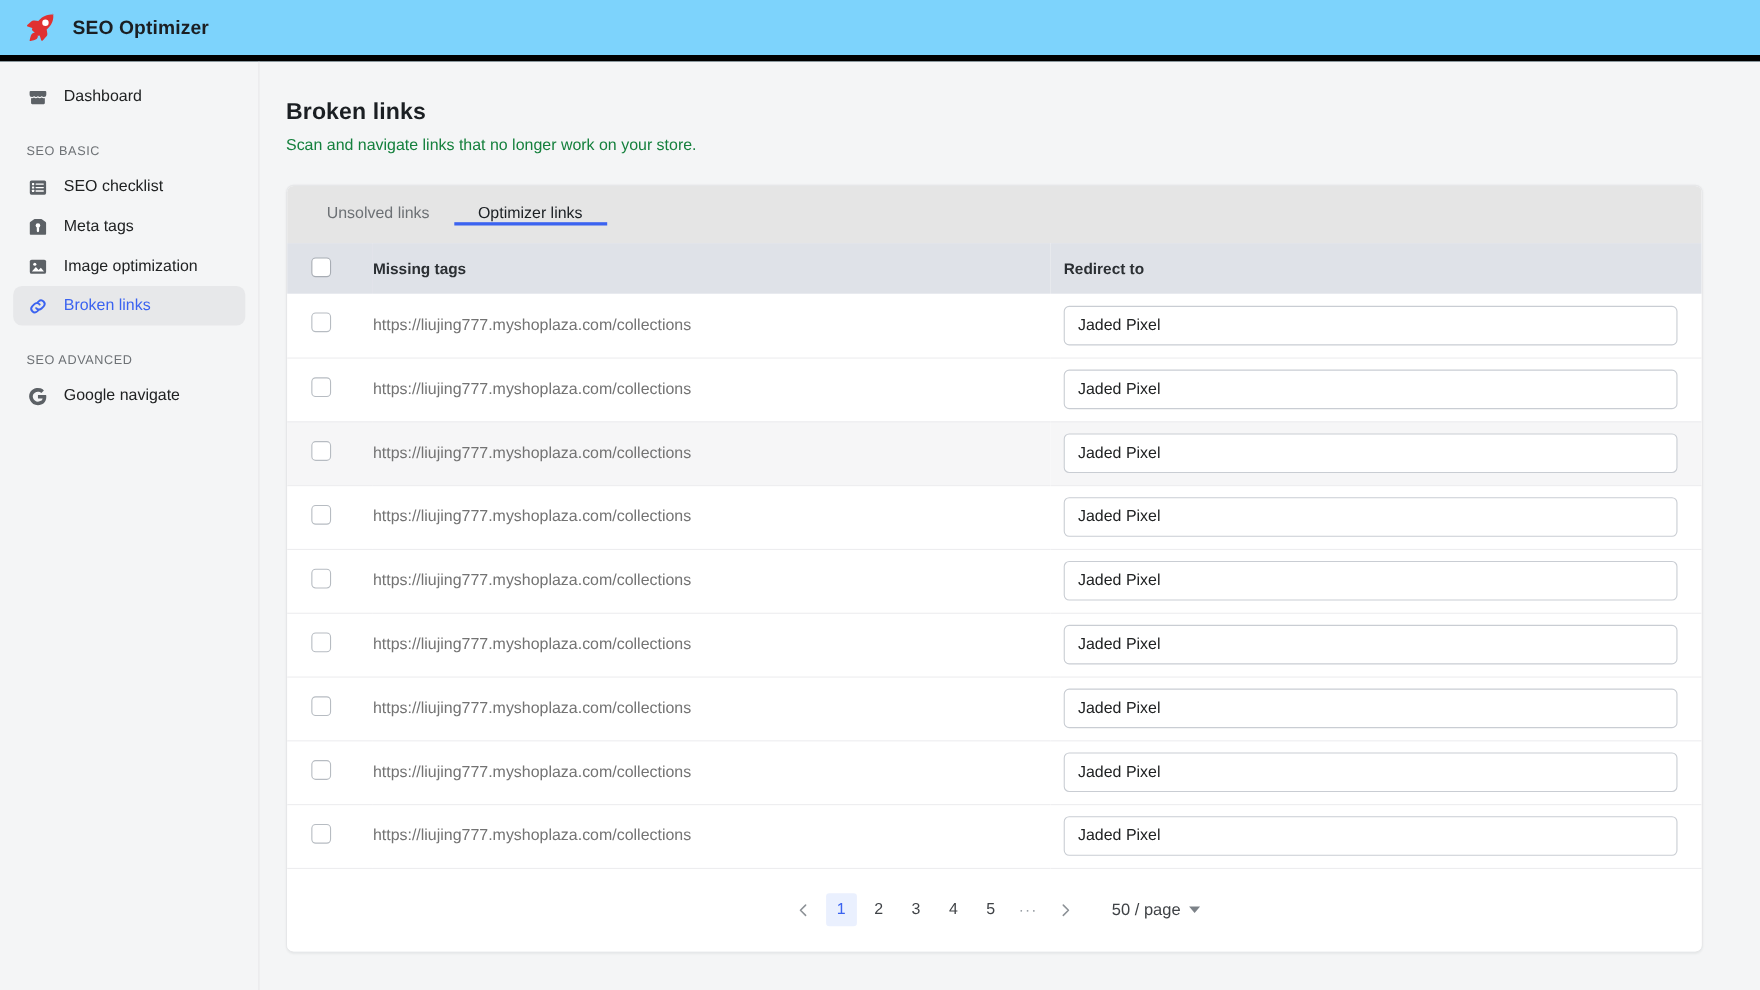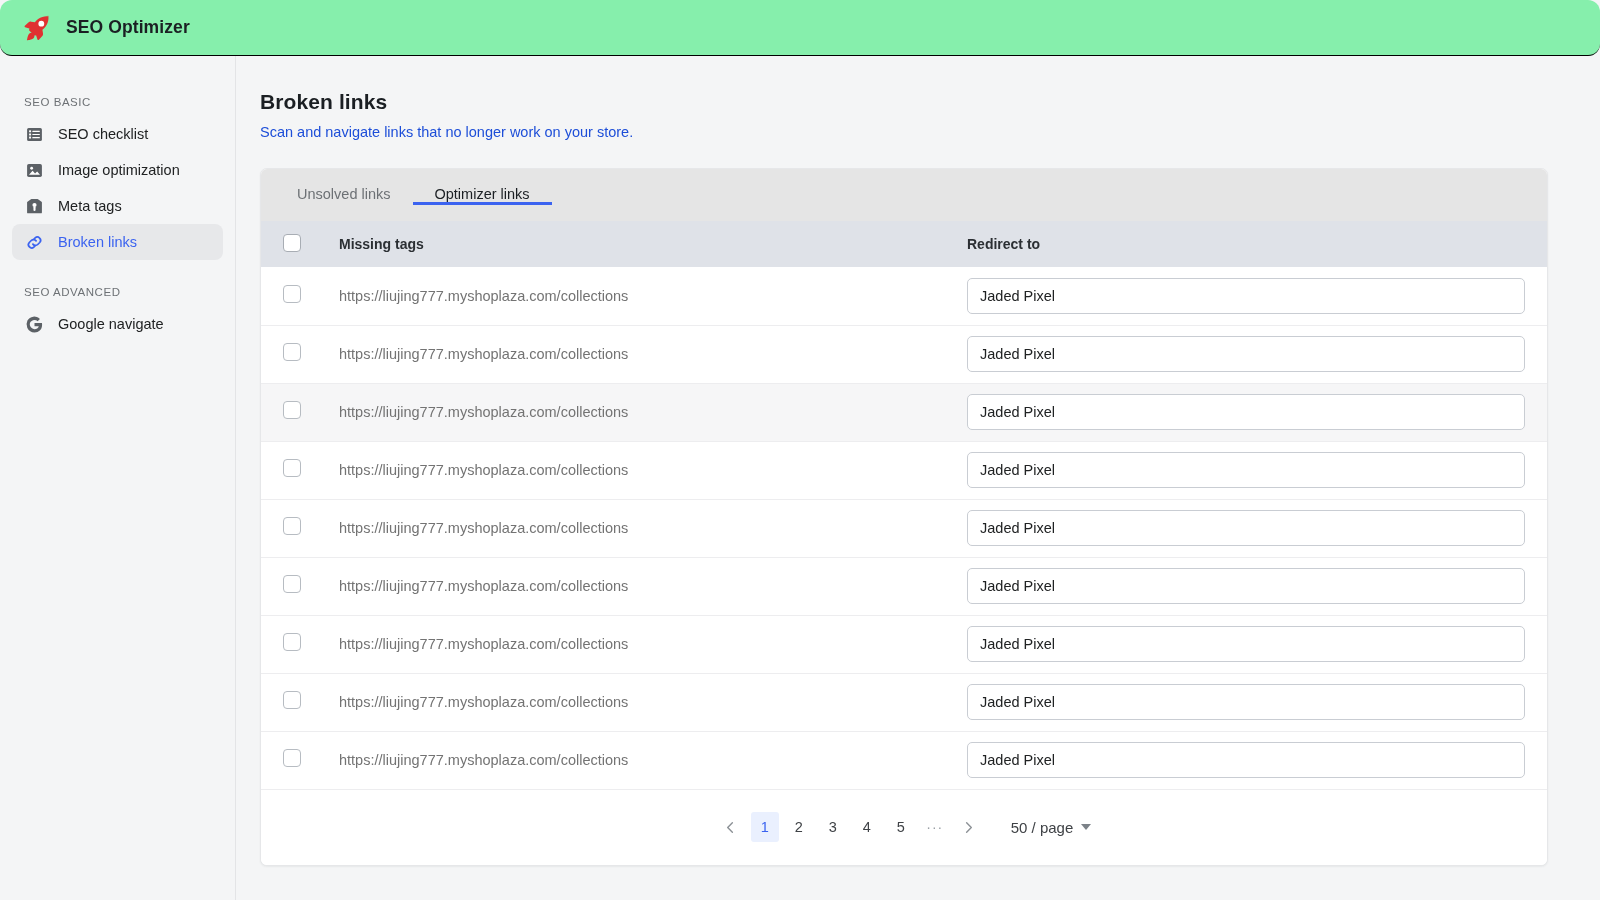--- a/index.html
+++ b/index.html
@@ -14,25 +14,24 @@
   .app {
     width: 1600px; height: 900px;
     display: flex; flex-direction: column;
     overflow: hidden;
     background: #f4f5f6;
   }
 
   
   .topbar {
     height: 56px; min-height: 56px;
-    background: #86efac;
-    border-bottom: 1px solid #000000;
+    background: #7dd3fc;
+    border-bottom: 6px solid #000000;
     display: flex; align-items: center;
     padding-left: 22px;
-    border-radius: 12px;
   }
   .brand { display: flex; align-items: center; gap: 14px; }
   .brand-logo { width: 30px; height: 30px; display: block; }
   .brand-title {
     font-size: 17.5px; font-weight: 700; color: #1b1f23;
     letter-spacing: .1px;
   }
 
   
   .body { flex: 1; display: flex; min-height: 0; }
@@ -75,21 +74,21 @@
     background: #f4f5f6;
     padding: 34px 0 0 0;
     overflow: hidden;
   }
   .page-head { padding: 0 24px 0 24px; }
   .page-title {
     font-size: 21px; font-weight: 700; color: #1b1f23;
     margin: 0 0 10px 0; letter-spacing: .1px;
   }
   .page-sub {
-    font-size: 14.5px; color: #1d4ed8; margin: 0;
+    font-size: 14.5px; color: #15803d; margin: 0;
   }
 
   .card {
     margin: 28px 24px 0 24px;
     background: #ffffff;
     border-radius: 7px;
     border: 1px solid #e6e7e9;
     box-shadow: 0 1px 2px rgba(22,29,37,.06);
     overflow: hidden;
     max-width: 1288px;
@@ -207,20 +206,29 @@
         </svg>
       </span>
       <span class="brand-title">SEO Optimizer</span>
     </div>
   </header>
 
   <div class="body">
 
     <nav class="sidebar">
 
+      <div class="nav-item">
+        <span class="ico">
+          <svg viewBox="0 0 20 20" width="19" height="19" aria-hidden="true">
+            <path d="M3 4h14a1 1 0 0 1 1 1v2.3a2.4 2.4 0 0 1-2.4 2.4 2.4 2.4 0 0 1-1.9-.9 2.4 2.4 0 0 1-1.9.9A2.4 2.4 0 0 1 10 8.8a2.4 2.4 0 0 1-1.8.9 2.4 2.4 0 0 1-1.9-.9 2.4 2.4 0 0 1-1.9.9A2.4 2.4 0 0 1 2 7.3V5a1 1 0 0 1 1-1z" fill="#5c6166"></path>
+            <path d="M3.4 10.6v4.9a1 1 0 0 0 1 1h11.2a1 1 0 0 0 1-1v-4.9a3.6 3.6 0 0 1-1.1.2 3.5 3.5 0 0 1-1.9-.6 3.5 3.5 0 0 1-3.7 0 3.5 3.5 0 0 1-3.7 0 3.5 3.5 0 0 1-1.9.6 3.6 3.6 0 0 1-.9-.2z" fill="#5c6166"></path>
+          </svg>
+        </span>
+        <span class="nav-label">Dashboard</span>
+      </div>
 
       <div class="section-label">SEO BASIC</div>
 
       <div class="nav-item">
         <span class="ico">
           <svg viewBox="0 0 20 20" width="19" height="19" aria-hidden="true">
             <rect x="2.2" y="3.2" width="15.6" height="13.6" rx="1.6" fill="#5c6166"></rect>
             <rect x="4.3" y="5.6" width="2.1" height="2.1" rx=".4" fill="#fff"></rect>
             <rect x="4.3" y="8.9" width="2.1" height="2.1" rx=".4" fill="#fff"></rect>
             <rect x="4.3" y="12.2" width="2.1" height="2.1" rx=".4" fill="#fff"></rect>
@@ -228,37 +236,37 @@
             <rect x="7.6" y="9.4" width="8.1" height="1.2" rx=".6" fill="#fff"></rect>
             <rect x="7.6" y="12.7" width="8.1" height="1.2" rx=".6" fill="#fff"></rect>
           </svg>
         </span>
         <span class="nav-label">SEO checklist</span>
       </div>
 
       <div class="nav-item">
         <span class="ico">
           <svg viewBox="0 0 20 20" width="19" height="19" aria-hidden="true">
+            <path d="M6.3 2.4 2.6 5.1c-.3.2-.4.5-.4.8v10.3c0 .6.5 1 1 1h13.6c.6 0 1-.4 1-1V5.9c0-.3-.1-.6-.4-.8l-3.7-2.7a1 1 0 0 0-.6-.2H6.9a1 1 0 0 0-.6.2z" fill="#5c6166"></path>
+            <circle cx="10" cy="8.4" r="2.2" fill="#fff"></circle>
+            <rect x="8.9" y="9.8" width="2.2" height="5" rx="1.1" fill="#fff"></rect>
+          </svg>
+        </span>
+        <span class="nav-label">Meta tags</span>
+      </div>
+
+      <div class="nav-item">
+        <span class="ico">
+          <svg viewBox="0 0 20 20" width="19" height="19" aria-hidden="true">
             <rect x="2.2" y="3.2" width="15.6" height="13.6" rx="1.8" fill="#5c6166"></rect>
             <circle cx="7" cy="7.6" r="1.5" fill="#fff"></circle>
             <path d="M4.2 14.6 8 10.2l2.6 2.9 2.2-2.1 3 3.6z" fill="#fff"></path>
           </svg>
         </span>
         <span class="nav-label">Image optimization</span>
-      </div>
-
-      <div class="nav-item">
-        <span class="ico">
-          <svg viewBox="0 0 20 20" width="19" height="19" aria-hidden="true">
-            <path d="M6.3 2.4 2.6 5.1c-.3.2-.4.5-.4.8v10.3c0 .6.5 1 1 1h13.6c.6 0 1-.4 1-1V5.9c0-.3-.1-.6-.4-.8l-3.7-2.7a1 1 0 0 0-.6-.2H6.9a1 1 0 0 0-.6.2z" fill="#5c6166"></path>
-            <circle cx="10" cy="8.4" r="2.2" fill="#fff"></circle>
-            <rect x="8.9" y="9.8" width="2.2" height="5" rx="1.1" fill="#fff"></rect>
-          </svg>
-        </span>
-        <span class="nav-label">Meta tags</span>
       </div>
 
       <div class="nav-item active">
         <span class="ico">
           <svg viewBox="0 0 20 20" width="19" height="19" aria-hidden="true" fill="none" stroke="#3b63f0" stroke-width="1.8" stroke-linecap="round">
             <path d="M8.3 11.7a3.4 3.4 0 0 0 5.1.4l2.1-2.1a3.4 3.4 0 0 0-4.8-4.8l-1.2 1.2"></path>
             <path d="M11.7 8.3a3.4 3.4 0 0 0-5.1-.4l-2.1 2.1a3.4 3.4 0 0 0 4.8 4.8l1.2-1.2"></path>
           </svg>
         </span>
         <span class="nav-label">Broken links</span>

